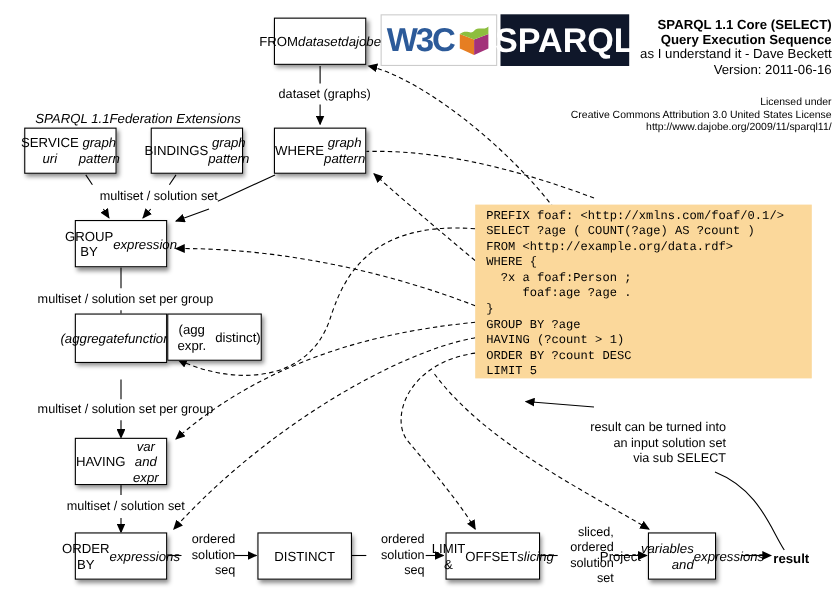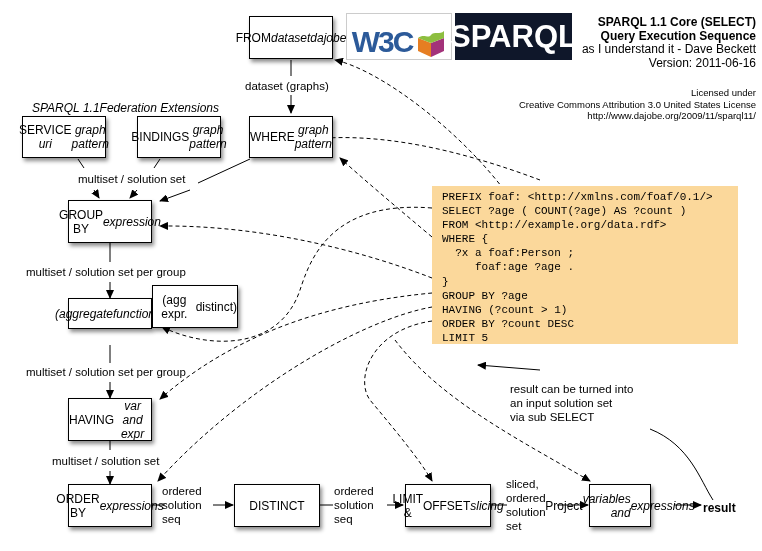--- a/index.html
+++ b/index.html
@@ -3,25 +3,25 @@
 <meta charset="utf-8">
 <style>
   html, body { margin:0; padding:0; background:#ffffff; }
   body { width:762px; height:551px; position:relative; overflow:hidden;
          font-family:"Liberation Sans", sans-serif; color:#000; }
   .box { position:absolute; background:#fff; border:1.3px solid #000;
          box-shadow:2px 3px 4px rgba(0,0,0,0.45);
          display:flex; align-items:center; justify-content:center;
          text-align:center; font-size:12px; line-height:14px; box-sizing:border-box; }
   .box i, .it { font-style:italic; }
-  .lbl { position:absolute; font-size:11.5px; line-height:14px; text-align:left; white-space:nowrap; }
+  .lbl { position:absolute; font-size:11.5px; line-height:14px; text-align:right; white-space:nowrap; }
   #edges { position:absolute; left:0; top:0; }
   .logo { position:absolute; top:13px; height:47px; }
   .w3c { left:346px; width:106px; background:#fff; border:1px solid #ccc; box-sizing:border-box;
-         display:flex; align-items:flex-end; justify-content:center; }
+         display:flex; align-items:center; justify-content:center; }
   .w3c-text { font-size:30px; font-weight:bold; color:#2c5a99; letter-spacing:-2px; font-family:"Liberation Sans", sans-serif; }
   .sparql { left:455px; width:117px; background:#0f172a; color:#fff; display:flex; align-items:center; justify-content:center;
             font-size:31px; font-weight:bold; letter-spacing:0px; }
   .title { position:absolute; right:6px; top:16px; text-align:right; font-size:12px; line-height:13.5px; }
   .title b { font-weight:bold; }
   .license { position:absolute; right:6px; top:87px; text-align:right; font-size:9.5px; line-height:11.5px; }
   .code { position:absolute; left:432px; top:186px; width:306px; height:158px; background:#fbd89b;
           font-family:"Liberation Mono", monospace; font-size:11px; line-height:14.1px; padding:4px 0 0 10px;
           box-sizing:border-box; white-space:pre; }
   .fed-title { position:absolute; left:32px; top:101px; font-size:12px; font-style:italic; }
@@ -119,21 +119,21 @@
   <i>graph pattern</i>
 </div>
 <div class="lbl" style="left:78px;top:172px;width:120px;">multiset / solution set</div>
 
 <div class="box" style="left:68px;top:200px;width:84px;height:43px;">
   <span>GROUP BY</span>
   <i>expression</i>
 </div>
 <div class="lbl" style="left:26px;top:265px;width:168px;">multiset / solution set per group</div>
 
-<div class="box" style="left:68px;top:298px;width:84px;height:31px;">
+<div class="box" style="left:68px;top:285px;width:84px;height:45px;">
   <i>(aggregate</i>
   <i>functions)</i>
 </div>
 <div class="box" style="left:152px;top:285px;width:86px;height:43px;">
   <span>(agg expr.</span>
   <span>distinct)</span>
 </div>
 <div class="lbl" style="left:26px;top:365px;width:168px;">multiset / solution set per group</div>
 
 <div class="box" style="left:68px;top:398px;width:84px;height:43px;">

